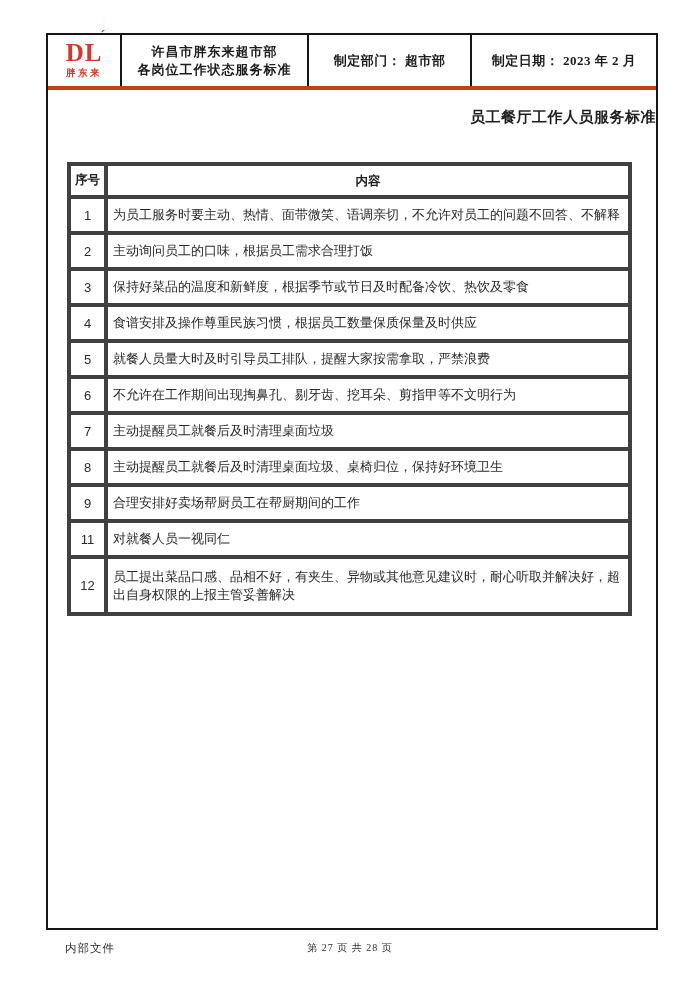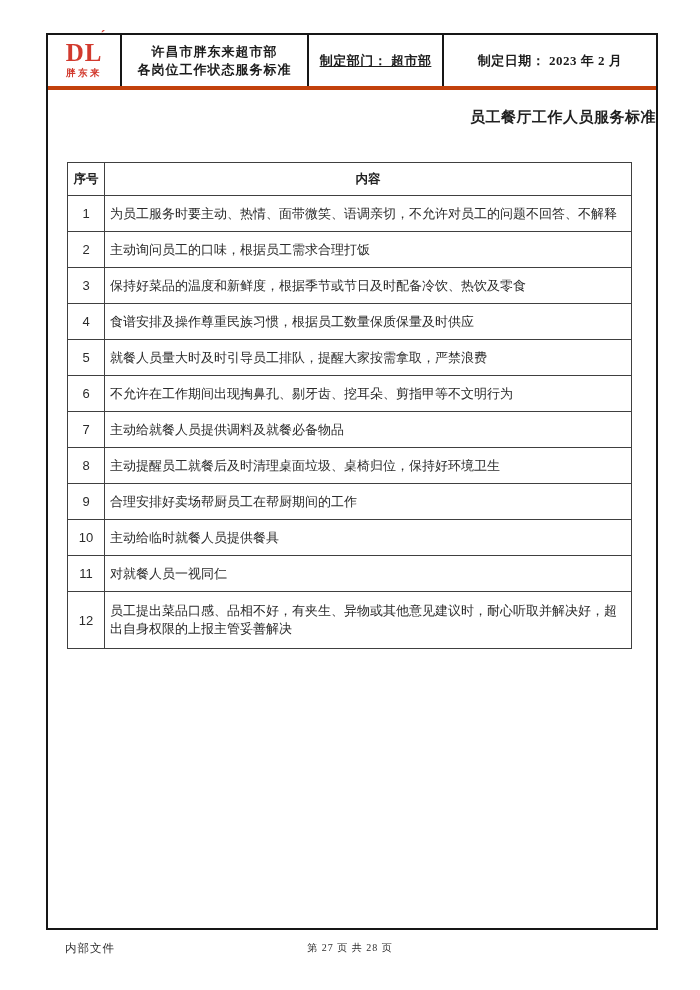--- a/index.html
+++ b/index.html
@@ -33,21 +33,21 @@
   .hcell {
     display: flex;
     flex-direction: column;
     align-items: center;
     justify-content: center;
     border-right: 2px solid #161616;
     text-align: center;
   }
   .logo-cell { width: 74px; }
   .org-cell  { width: 187px; }
-  .dept-cell { width: 135px; text-decoration: underline; }
+  .dept-cell { width: 163px; }
   .date-cell { flex: 1; border-right: none; }
 
   .serif-bold {
     font-family: "Liberation Serif", serif;
     font-weight: bold;
     color: #1c1c1c;
   }
   .org-cell .line { font-size: 13px; line-height: 17.5px; letter-spacing: 1px; }
   .dept-cell .line, .date-cell .line { font-size: 13px; letter-spacing: 0.5px; }
 
@@ -95,21 +95,21 @@
   
   .std-table {
     position: absolute;
     left: 19px; top: 127px;
     width: 565px;
     border-collapse: collapse;
     font-size: 13px;
     color: #2a2a2a;
   }
   .std-table td {
-    border: 1px solid #404040;
+    border: 4px solid #404040;
     vertical-align: middle;
   }
   .no-cell {
     width: 37px;
     text-align: center;
     padding: 0 2px;
   }
   .content-cell {
     padding: 3px 5px;
     line-height: 18px;
@@ -194,33 +194,29 @@
         <tr class="row">
           <td class="no-cell">5</td>
           <td class="content-cell">就餐人员量大时及时引导员工排队，提醒大家按需拿取，严禁浪费</td>
         </tr>
         <tr class="row">
           <td class="no-cell">6</td>
           <td class="content-cell">不允许在工作期间出现掏鼻孔、剔牙齿、挖耳朵、剪指甲等不文明行为</td>
         </tr>
         <tr class="row">
           <td class="no-cell">7</td>
-          <td class="content-cell">主动给就餐人员提供调料及就餐必备物品</td>
+          <td class="content-cell">主动提醒员工就餐后及时清理桌面垃圾</td>
         </tr>
         <tr class="row">
           <td class="no-cell">8</td>
           <td class="content-cell">主动提醒员工就餐后及时清理桌面垃圾、桌椅归位，保持好环境卫生</td>
         </tr>
         <tr class="row">
           <td class="no-cell">9</td>
           <td class="content-cell">合理安排好卖场帮厨员工在帮厨期间的工作</td>
-        </tr>
-        <tr class="row">
-          <td class="no-cell">10</td>
-          <td class="content-cell">主动给临时就餐人员提供餐具</td>
         </tr>
         <tr class="row">
           <td class="no-cell">11</td>
           <td class="content-cell">对就餐人员一视同仁</td>
         </tr>
         <tr class="tall">
           <td class="no-cell">12</td>
           <td class="content-cell">员工提出菜品口感、品相不好，有夹生、异物或其他意见建议时，耐心听取并解决好，超出自身权限的上报主管妥善解决</td>
         </tr>
       </tbody>

